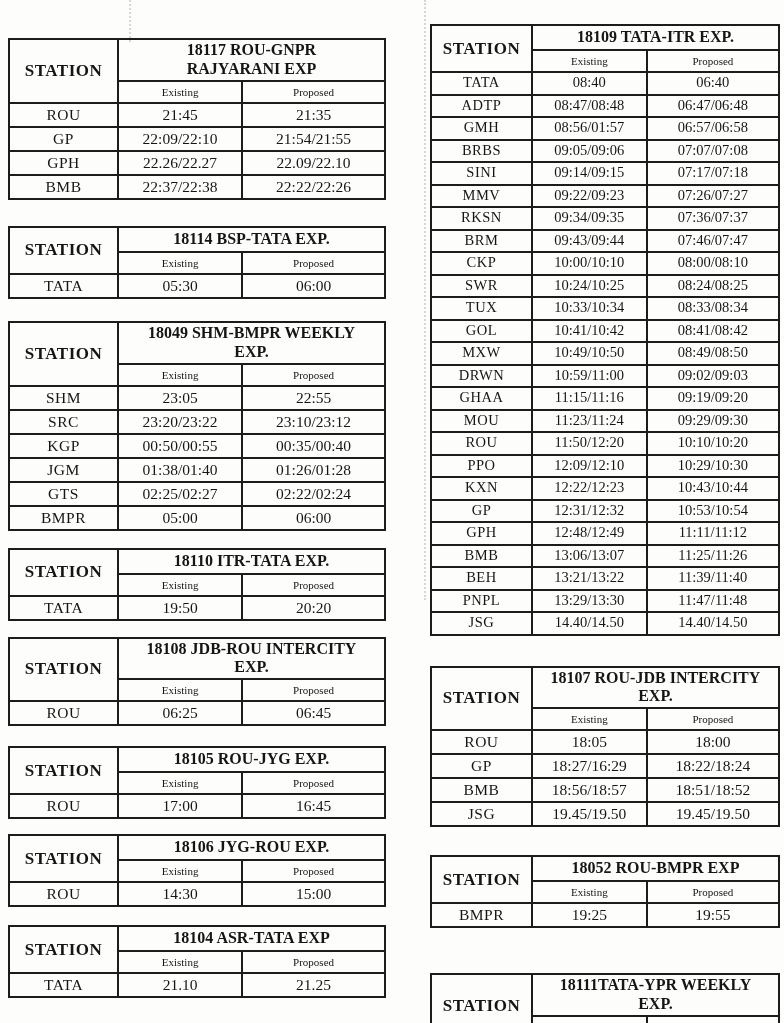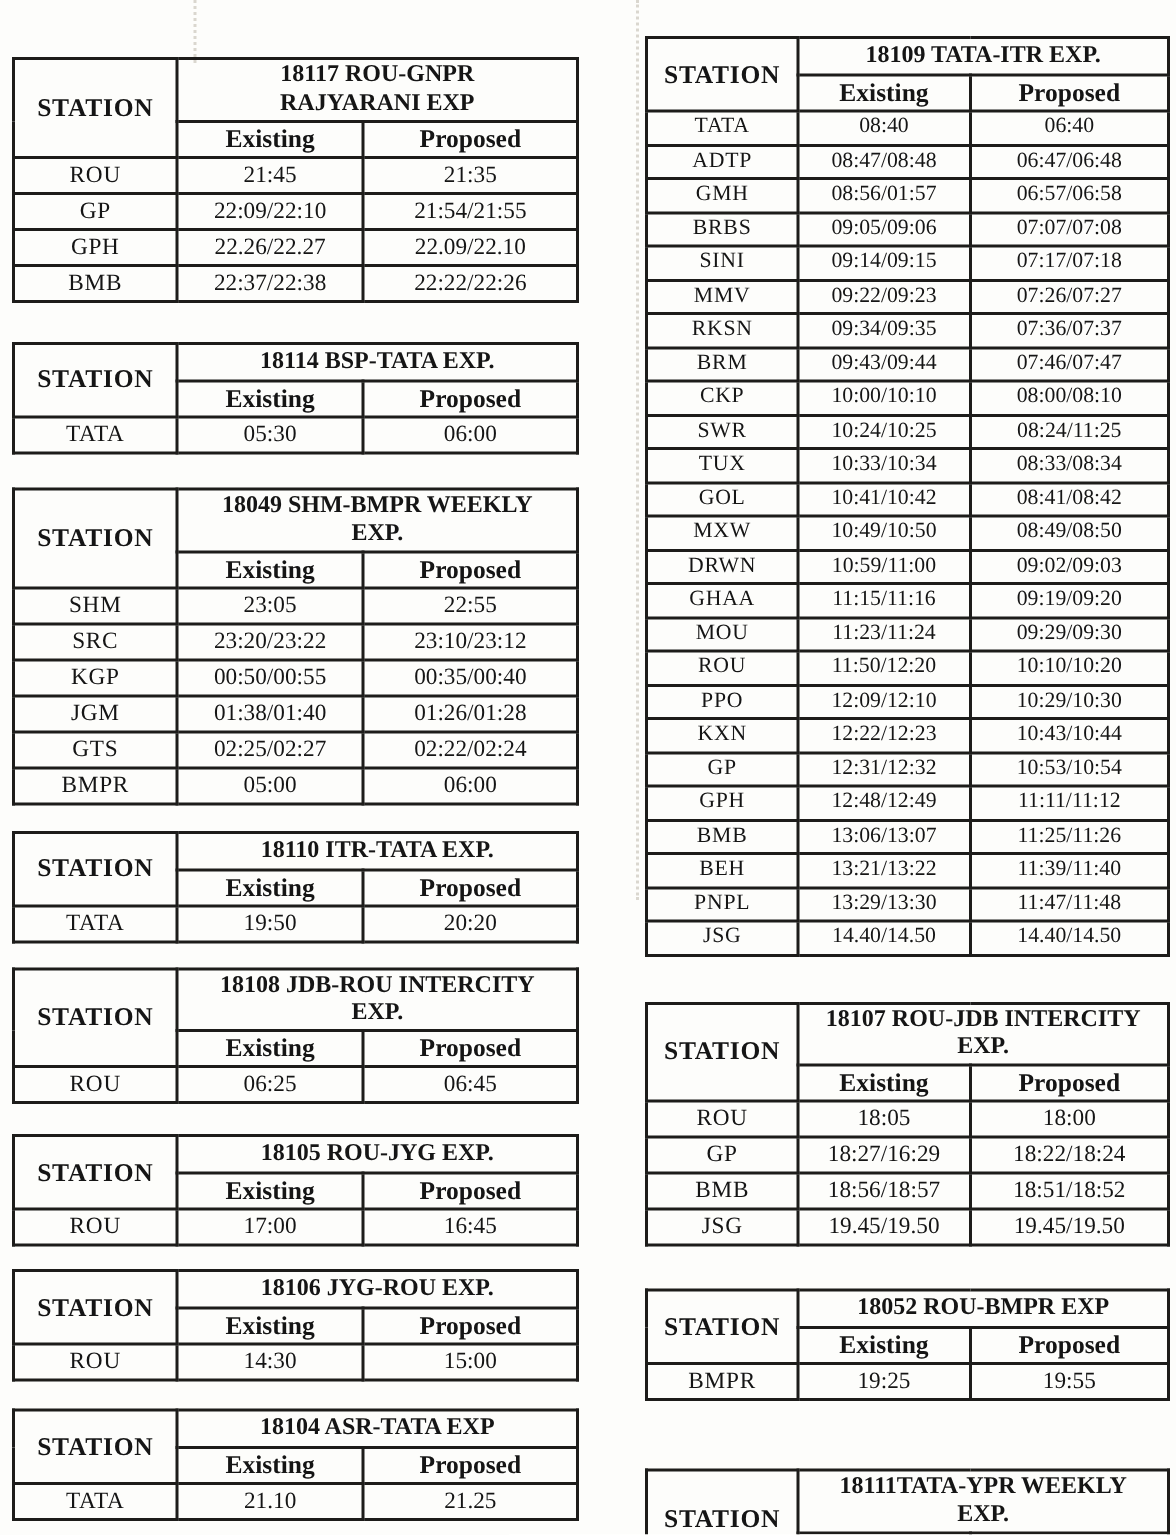--- a/index.html
+++ b/index.html
@@ -48,22 +48,22 @@
     letter-spacing: .5px;
   }
   th.title-h {
     font-size: 16px;
     font-weight: bold;
     white-space: pre-line;
     line-height: 1.18;
     height: 21px;
   }
   th.sub-h {
-    font-size: 17px;
-    font-weight: bold;
+    font-size: 11px;
+    font-weight: normal;
     height: 18px;
   }
   td.station { font-size: 15.5px; height: 20px; letter-spacing: .5px; }
   td.ex      { font-size: 15.5px; margin-top: 20px; }
   td.pr      { font-size: 15.5px; font-weight: normal; }
   td.pr.plain { font-weight: normal; }
 
   
   table.sched.dense td.station,
   table.sched.dense td.ex,
@@ -366,21 +366,21 @@
             <td class="pr">07:46/07:47</td>
           </tr>
           <tr>
             <td class="station">CKP</td>
             <td class="ex">10:00/10:10</td>
             <td class="pr">08:00/08:10</td>
           </tr>
           <tr>
             <td class="station">SWR</td>
             <td class="ex">10:24/10:25</td>
-            <td class="pr">08:24/11:25</td>
+            <td class="pr">08:24/08:25</td>
           </tr>
           <tr>
             <td class="station">TUX</td>
             <td class="ex">10:33/10:34</td>
             <td class="pr">08:33/08:34</td>
           </tr>
           <tr>
             <td class="station">GOL</td>
             <td class="ex">10:41/10:42</td>
             <td class="pr">08:41/08:42</td>

